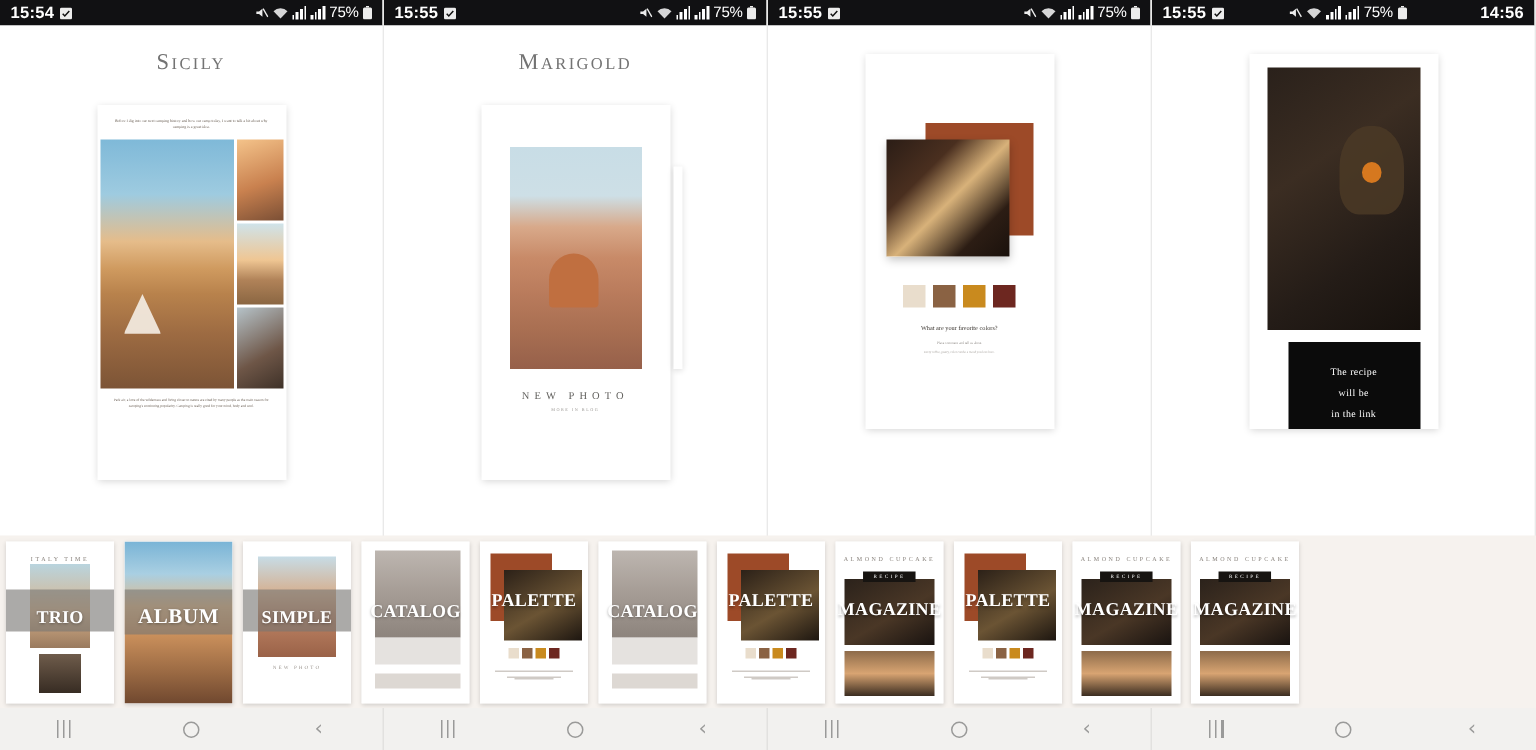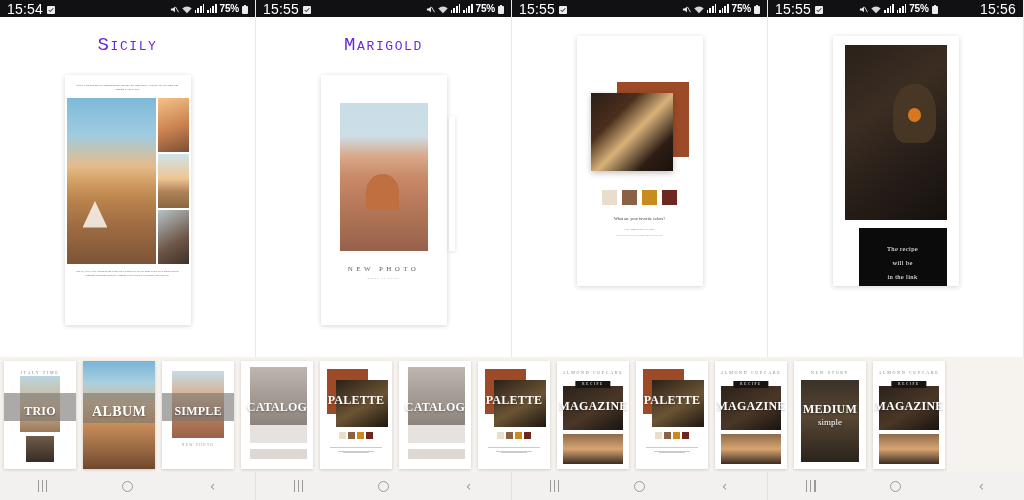--- a/index.html
+++ b/index.html
@@ -22,36 +22,36 @@
   }
   .panel:last-child { border-right: none; }
 
   
   .statusbar {
     height: 17px; background: #111113; color: #ffffff;
     display: flex; align-items: center; justify-content: space-between;
     padding: 0 7px; flex: 0 0 17px;
   }
   .sb-left { display: flex; align-items: center; gap: 4px; }
-  .sb-clock { font-size: 14px; letter-spacing: .2px; font-weight: 400; }
+  .sb-clock { font-size: 11px; letter-spacing: .2px; font-weight: 700; }
   .sb-right { display: flex; align-items: center; gap: 3px; }
   .sb-icon { display: inline-block; opacity: .92; }
-  .sb-pct { font-size: 10px; font-weight: 700; letter-spacing: -.2px; }
+  .sb-pct { font-size: 10px; font-weight: 400; letter-spacing: -.2px; }
 
   .bars { display: inline-flex; align-items: flex-end; gap: 1px; height: 9px; }
   .bars i { width: 1.6px; background: #fff; display: block; }
   .bars i:nth-child(1){height:3px}.bars i:nth-child(2){height:5px}
   .bars i:nth-child(3){height:7px}.bars i:nth-child(4){height:9px}
 
   
   .app-body { flex: 1 1 auto; position: relative; background: #fff; display: flex; flex-direction: column; }
   .template-title {
     text-align: center; margin-top: 17px;
-    font-family: Liberation Mono, monospace;
-    font-size: 19px; color: #6d28d9;
+    font-family: Liberation Serif, serif;
+    font-size: 15px; color: #737373;
     letter-spacing: 1.6px; font-variant: small-caps;
     text-transform: capitalize;
   }
 
   
   .card-stage { flex: 1 1 auto; position: relative; display: flex; justify-content: center; padding-top: 19px; }
   .story-card {
     width: 126px; height: 250px; background: #fff;
     box-shadow: 0 1px 5px rgba(0,0,0,.17);
     position: relative; overflow: hidden;
@@ -414,21 +414,21 @@
           </span>
         <span class="sb-pct">75%</span>
         <span class="sb-icon">
           <svg width="6" height="9" viewBox="0 0 6 9">
               <rect x="2" y="0" width="2" height="1" fill="#fff"></rect>
               <rect y="1" width="6" height="8" rx="1" fill="#fff"></rect>
             </svg>
         </span>
       </div>
       <div class="sb-left" style="margin-left:6px">
-        <span class="sb-clock">15:56</span>
+        <span class="sb-clock">14:56</span>
       </div>
     </div>
 
     <div class="app-body">
       <div class="card-stage">
         <div class="story-card">
           <div class="str-photo"></div>
           <div class="str-box">
             <span>The recipe</span>
             <span>will be</span>
@@ -547,27 +547,20 @@
 
     <div class="thumb">
       <div class="fill art-mag"></div>
       <div class="band darkband" style="top:24%;left:8%;right:8%;height:40%;"></div>
       <div class="band" style="top:68%;left:8%;right:8%;height:28%;background:linear-gradient(#8d6b4a,#d8a472 50%,#3a2c20);"></div>
       <div class="hd">ALMOND CUPCAKE</div>
       <div class="chip">RECIPE</div>
       <div class="tl mid" style="top:36%">MAGAZINE</div>
     </div>
 
-    <div class="thumb">
-      <div class="fill" style="background:#fff"></div>
-      <div class="band art-med" style="top:18%;left:10%;right:10%;height:76%;"></div>
-      <div class="hd">NEW STORY</div>
-      <div class="tl mid" style="top:38%">MEDIUM</div>
-      <div class="sub2" style="top:52%;color:#fff;text-shadow:0 1px 2px rgba(0,0,0,.4)">simple</div>
-    </div>
 
     <div class="thumb">
       <div class="fill art-mag"></div>
       <div class="band darkband" style="top:24%;left:8%;right:8%;height:40%;"></div>
       <div class="band" style="top:68%;left:8%;right:8%;height:28%;background:linear-gradient(#8d6b4a,#d8a472 50%,#3a2c20);"></div>
       <div class="hd">ALMOND CUPCAKE</div>
       <div class="chip">RECIPE</div>
       <div class="tl mid" style="top:36%">MAGAZINE</div>
     </div>
   </div>

